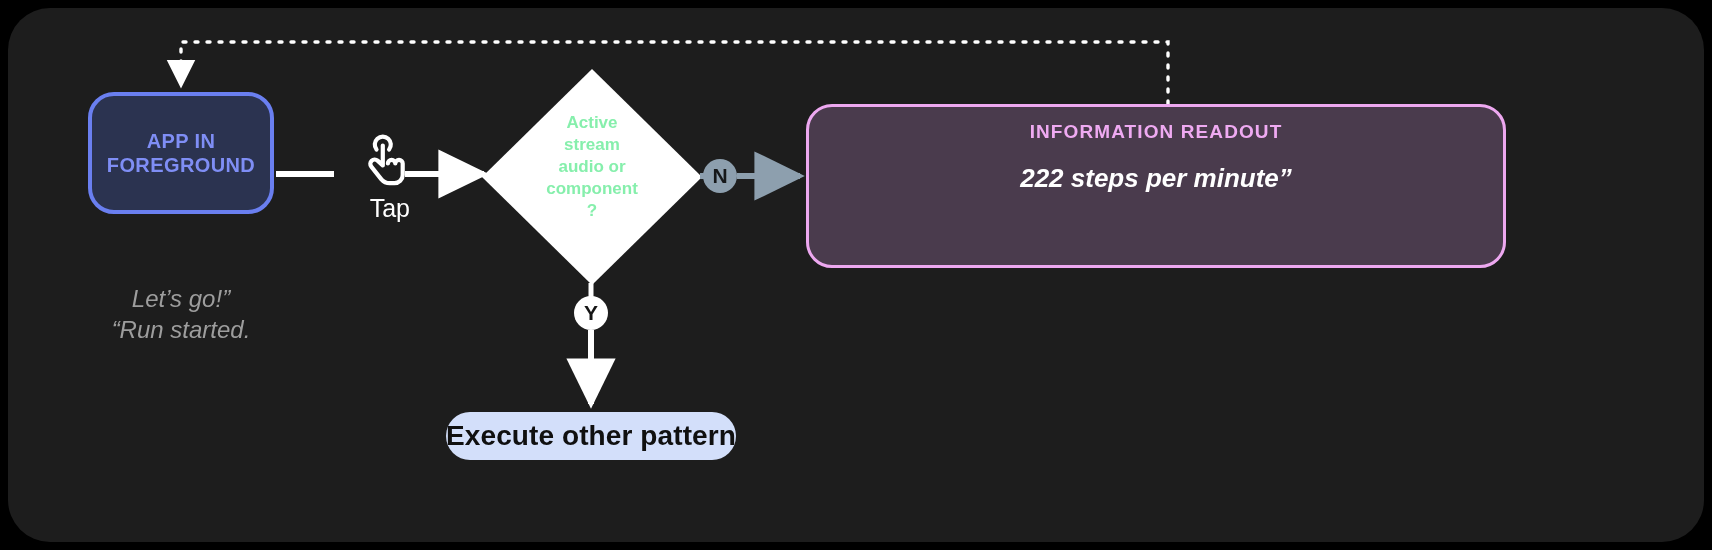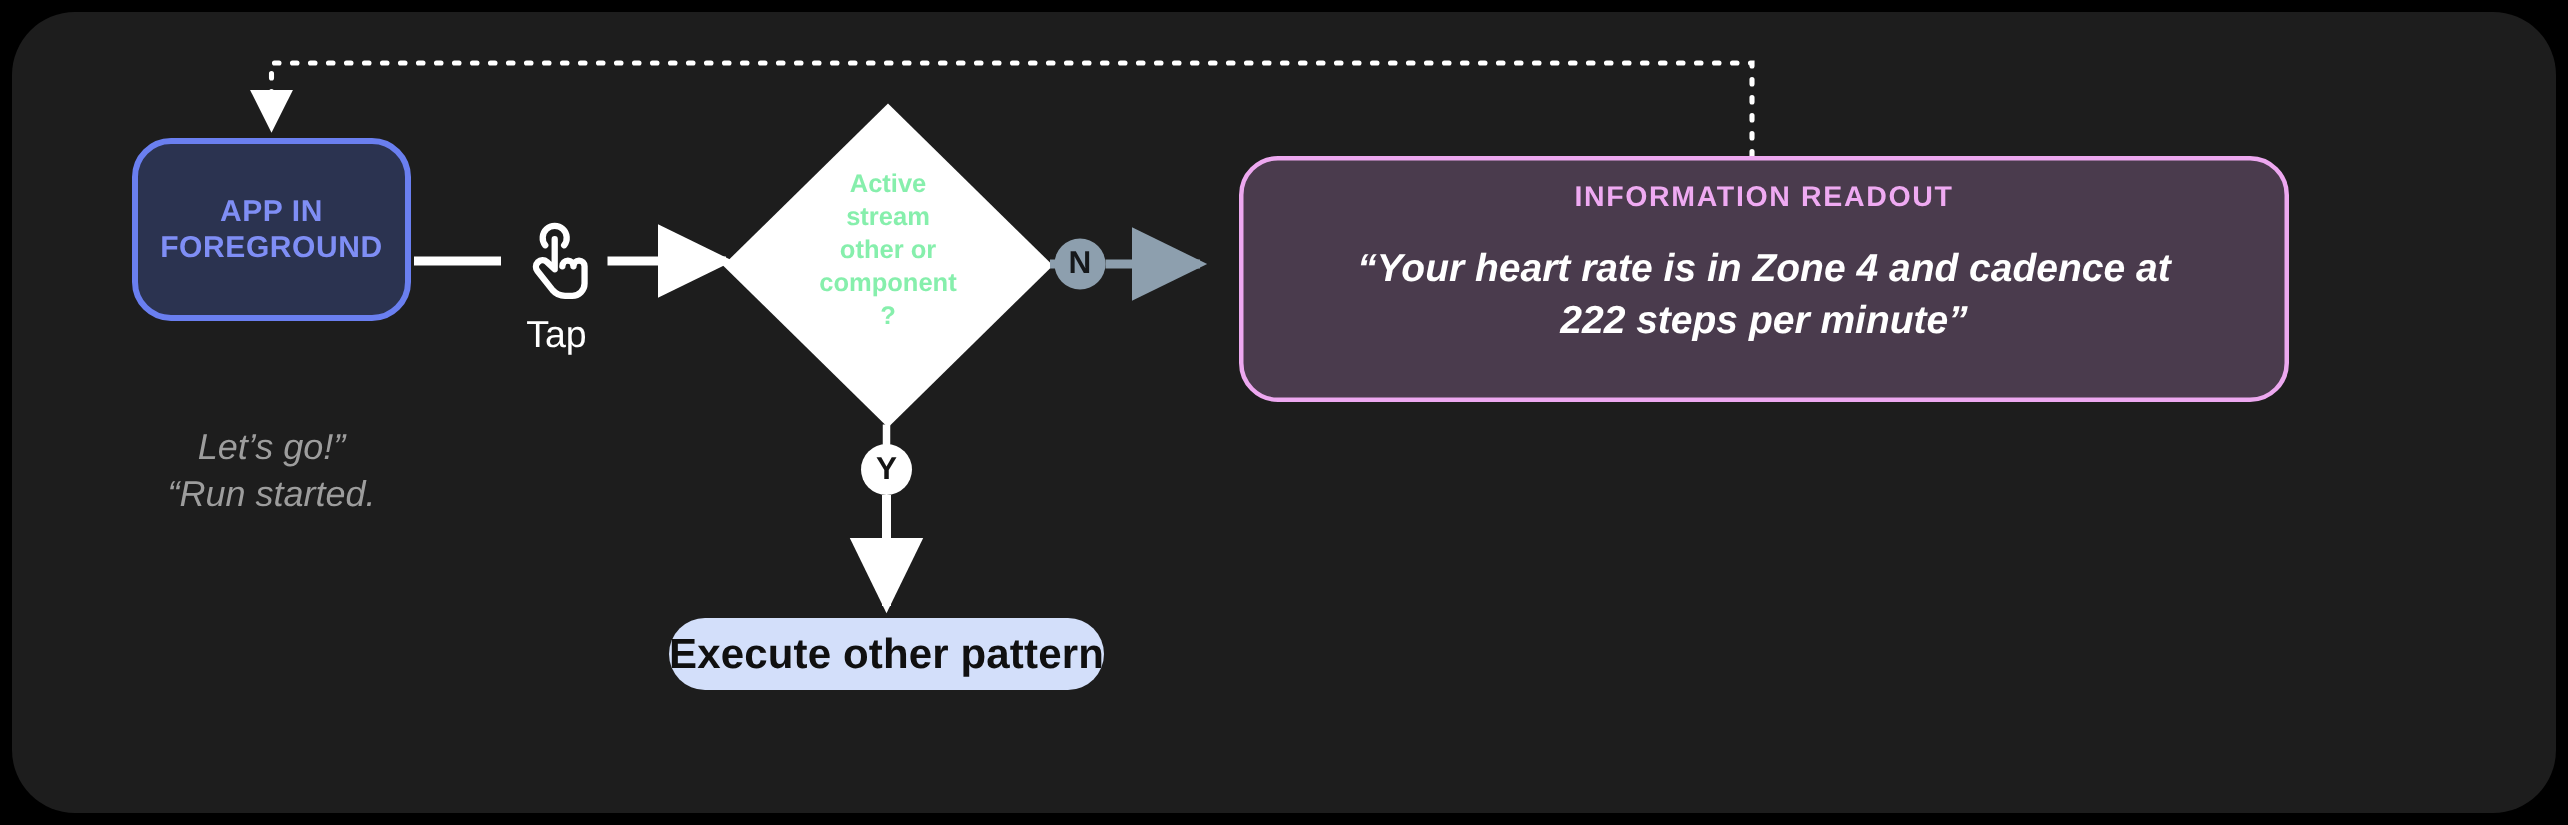--- a/index.html
+++ b/index.html
@@ -38,22 +38,22 @@
     text-align:center;text-transform:uppercase;
   }
   .app-caption{
     position:absolute;left:70px;top:284px;width:222px;
     color:#9d9d9d;font-size:24px;font-style:italic;
     text-align:center;line-height:1.28;
   }
 
   
   .tap-wrap{
-    position:absolute;left:332px;top:146px;
-    width:78px;text-align:center;
+    position:absolute;left:332px;top:132px;
+    width:78px;text-align:right;
   }
   .tap-label{
     margin-top:4px;color:#fff;font-size:25px;line-height:1;
   }
 
   
   .diamond-text{
     position:absolute;left:520px;top:112px;
     width:144px;text-align:center;
     color:#86efac;font-size:17px;font-weight:bold;
@@ -85,21 +85,20 @@
   .readout{
     position:absolute;left:806px;top:104px;
     width:700px;height:164px;
     box-sizing:border-box;
     background:#4a3b4d;
     border:3px solid #eda8f0;
     border-radius:26px;
     display:flex;flex-direction:column;
     align-items:center;justify-content:flex-start;
     padding-top:14px;
-    margin-left:20px;
   }
   .readout-title{
     color:#efaaf2;font-size:19px;font-weight:bold;
     letter-spacing:1.1px;text-transform:uppercase;
   }
   .readout-body{
     margin-top:18px;width:620px;
     color:#fff;font-size:26px;font-style:italic;font-weight:bold;
     text-align:center;line-height:1.33;
   }
@@ -156,37 +155,36 @@
                L23.4 47.4 a11 11 0 0 0 8.3 3.8 L36.5 51.2
                a8.2 8.2 0 0 0 8.2 -8.2 L44.7 31.5
                a3.7 3.7 0 0 0 -7.4 0 a3.7 3.7 0 0 0 -7.4 0" fill="none" stroke="#ffffff" stroke-width="4.2" stroke-linejoin="round" stroke-linecap="round"></path>
     </svg>
     <div class="tap-label">Tap</div>
   </div>
 
   <div class="diamond-text">
     <div>Active</div>
     <div>stream</div>
-    <div>other or</div>
+    <div>audio or</div>
     <div>component</div>
     <div>?</div>
   </div>
 
   <div class="badge badge-n">
     <span>N</span>
   </div>
   <div class="badge badge-y">
     <span>Y</span>
   </div>
 
   <div class="pill">
     <span class="pill-label">Execute other pattern</span>
   </div>
 
   <div class="readout">
     <div class="readout-title">INFORMATION READOUT</div>
     <div class="readout-body">
-      <div>“Your heart rate is in Zone 4 and cadence at</div>
       <div>222 steps per minute”</div>
     </div>
   </div>
 
 </div>
 
 </body></html>

